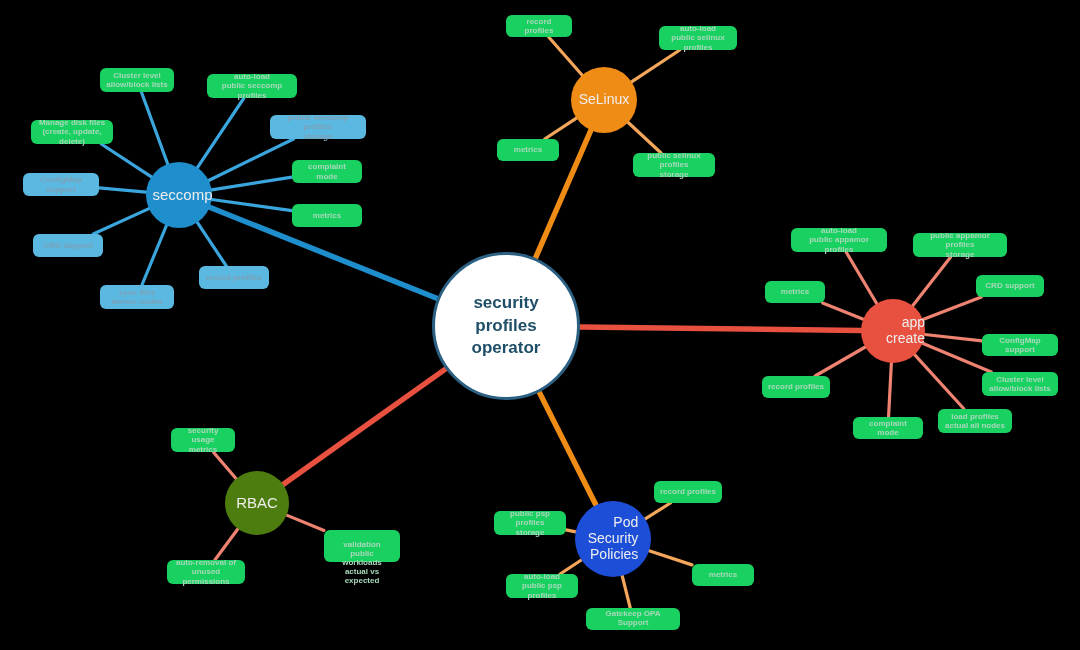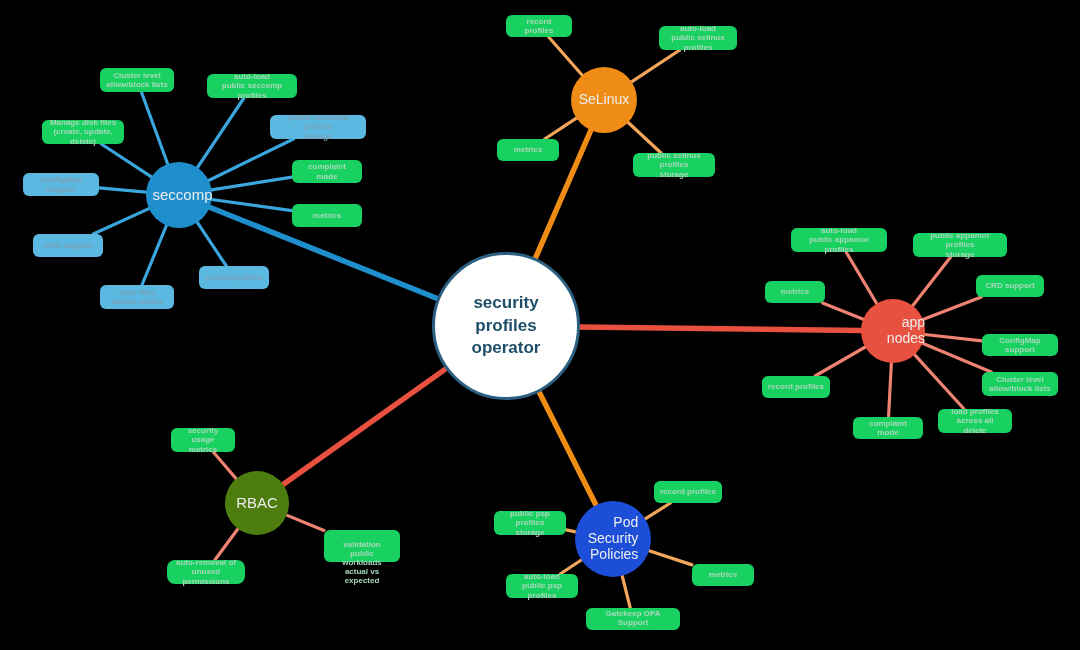--- a/index.html
+++ b/index.html
@@ -138,65 +138,65 @@
 profiles
 operator</span>
       </div>
       <div class="hub hub-seccomp" style="left: 146px; top: 162px; width: 66px; height: 66px; background: rgb(31, 142, 205);">
         <span style="white-space: pre-line; margin-left: 7px;">seccomp</span>
       </div>
       <div class="leaf leaf-green" style="left: 100px; top: 68px; width: 74px; height: 24px;"><span style="white-space: pre-line;">Cluster level
 allow/block lists</span></div>
       <div class="leaf leaf-green" style="left: 207px; top: 74px; width: 90px; height: 24px;"><span style="white-space: pre-line;">auto-load
 public seccomp profiles</span></div>
-      <div class="leaf leaf-green" style="left: 42px; top: 120px; width: 82px; height: 24px;"><span style="white-space: pre-line;">Manage disk files
+      <div class="leaf leaf-green" style="left: 31px; top: 120px; width: 82px; height: 24px;"><span style="white-space: pre-line;">Manage disk files
 (create, update, delete)</span></div>
       <div class="leaf leaf-blue" style="left: 270px; top: 115px; width: 96px; height: 24px;"><span style="white-space: pre-line;">public seccomp profiles
 storage</span></div>
       <div class="leaf leaf-blue" style="left: 23px; top: 173px; width: 76px; height: 23px;"><span style="white-space: pre-line;">ConfigMap support</span></div>
       <div class="leaf leaf-green" style="left: 292px; top: 160px; width: 70px; height: 23px;"><span style="white-space: pre-line;">complaint mode</span></div>
       <div class="leaf leaf-green" style="left: 292px; top: 204px; width: 70px; height: 23px;"><span style="white-space: pre-line;">metrics</span></div>
       <div class="leaf leaf-blue" style="left: 33px; top: 234px; width: 70px; height: 23px;"><span style="white-space: pre-line;">CRD support</span></div>
       <div class="leaf leaf-blue" style="left: 199px; top: 266px; width: 70px; height: 23px;"><span style="white-space: pre-line;">record profiles</span></div>
       <div class="leaf leaf-blue" style="left: 100px; top: 285px; width: 74px; height: 24px;"><span style="white-space: pre-line;">sync files
 across nodes</span></div>
       <div class="hub hub-selinux" style="left: 571px; top: 67px; width: 66px; height: 66px; background: rgb(239, 140, 22);">
         <span style="white-space: pre-line;">SeLinux</span>
       </div>
       <div class="leaf leaf-green" style="left: 506px; top: 15px; width: 66px; height: 22px;"><span style="white-space: pre-line;">record profiles</span></div>
       <div class="leaf leaf-green" style="left: 659px; top: 26px; width: 78px; height: 24px;"><span style="white-space: pre-line;">auto-load
 public selinux profiles</span></div>
       <div class="leaf leaf-green" style="left: 497px; top: 139px; width: 62px; height: 22px;"><span style="white-space: pre-line;">metrics</span></div>
       <div class="leaf leaf-green" style="left: 633px; top: 153px; width: 82px; height: 24px;"><span style="white-space: pre-line;">public selinux profiles
 storage</span></div>
       <div class="hub hub-apparmor" style="left: 861px; top: 299px; width: 64px; height: 64px; background: rgb(232, 81, 63);">
-        <span style="white-space: pre-line;">app nodes</span>
+        <span style="white-space: pre-line;">app create</span>
       </div>
       <div class="leaf leaf-green" style="left: 791px; top: 228px; width: 96px; height: 24px;"><span style="white-space: pre-line;">auto-load
 public appamor profiles</span></div>
       <div class="leaf leaf-green" style="left: 913px; top: 233px; width: 94px; height: 24px;"><span style="white-space: pre-line;">public appamor profiles
 storage</span></div>
       <div class="leaf leaf-green" style="left: 976px; top: 275px; width: 68px; height: 22px;"><span style="white-space: pre-line;">CRD support</span></div>
       <div class="leaf leaf-green" style="left: 765px; top: 281px; width: 60px; height: 22px;"><span style="white-space: pre-line;">metrics</span></div>
       <div class="leaf leaf-green" style="left: 982px; top: 334px; width: 76px; height: 22px;"><span style="white-space: pre-line;">ConfigMap support</span></div>
       <div class="leaf leaf-green" style="left: 982px; top: 372px; width: 76px; height: 24px;"><span style="white-space: pre-line;">Cluster level
 allow/block lists</span></div>
       <div class="leaf leaf-green" style="left: 938px; top: 409px; width: 74px; height: 24px;"><span style="white-space: pre-line;">load profiles
-across all delete</span></div>
+actual all nodes</span></div>
       <div class="leaf leaf-green" style="left: 762px; top: 376px; width: 68px; height: 22px;"><span style="white-space: pre-line;">record profiles</span></div>
       <div class="leaf leaf-green" style="left: 853px; top: 417px; width: 70px; height: 22px;"><span style="white-space: pre-line;">complaint mode</span></div>
       <div class="hub hub-rbac" style="left: 225px; top: 471px; width: 64px; height: 64px; background: #4d7c0f;">
         <span style="white-space: pre-line;">RBAC</span>
       </div>
       <div class="leaf leaf-green" style="left: 171px; top: 428px; width: 64px; height: 24px;"><span style="white-space: pre-line;">security
 usage metrics</span></div>
       <div class="leaf leaf-green" style="left: 324px; top: 530px; width: 76px; height: 32px;"><span style="white-space: pre-line; margin-top: 33px;">validation
 public workloads
 actual vs expected</span></div>
-      <div class="leaf leaf-green" style="left: 167px; top: 560px; width: 78px; height: 24px; border-radius: 8px;"><span style="white-space: pre-line;">auto-removal of
+      <div class="leaf leaf-green" style="left: 167px; top: 560px; width: 78px; height: 24px;"><span style="white-space: pre-line;">auto-removal of
 unused permissions</span></div>
       <div class="hub hub-psp" style="left: 575px; top: 501px; width: 76px; height: 76px; background: #1d4ed8;">
         <span style="white-space: pre-line;">Pod
 Security
 Policies</span>
       </div>
       <div class="leaf leaf-green" style="left: 654px; top: 481px; width: 68px; height: 22px;"><span style="white-space: pre-line;">record profiles</span></div>
       <div class="leaf leaf-green" style="left: 494px; top: 511px; width: 72px; height: 24px;"><span style="white-space: pre-line;">public psp profiles
 storage</span></div>
       <div class="leaf leaf-green" style="left: 692px; top: 564px; width: 62px; height: 22px;"><span style="white-space: pre-line;">metrics</span></div>

